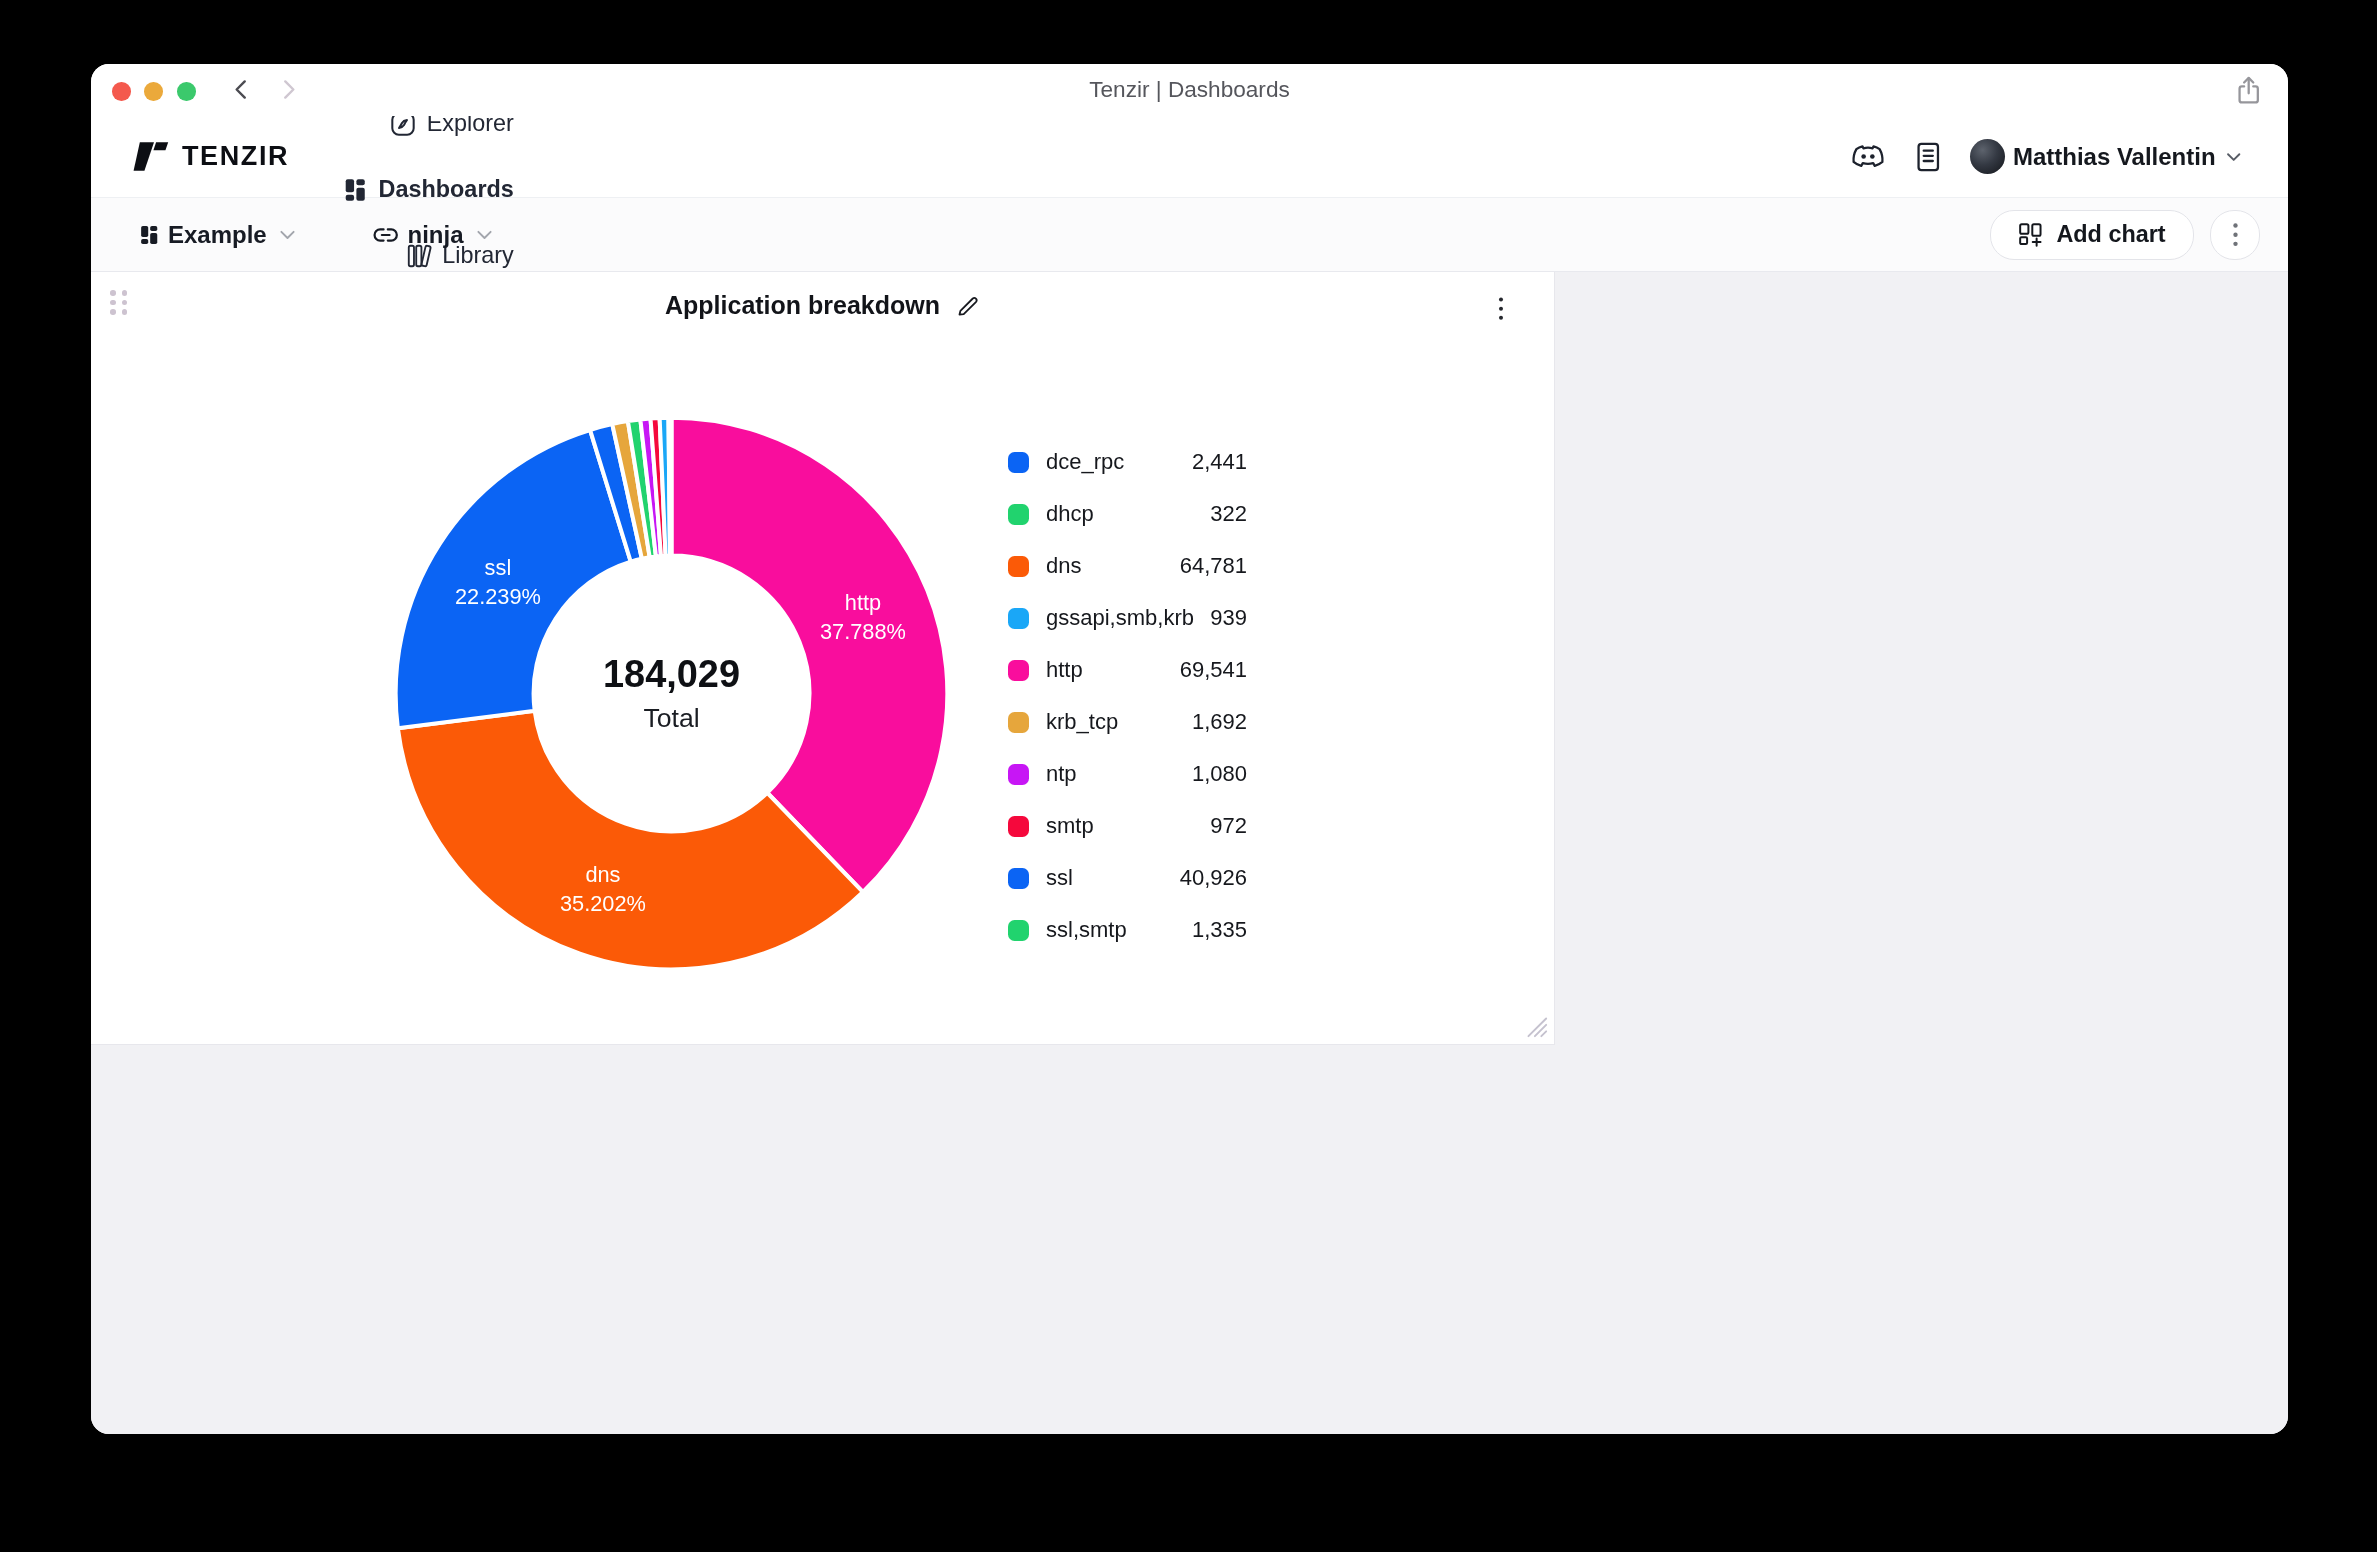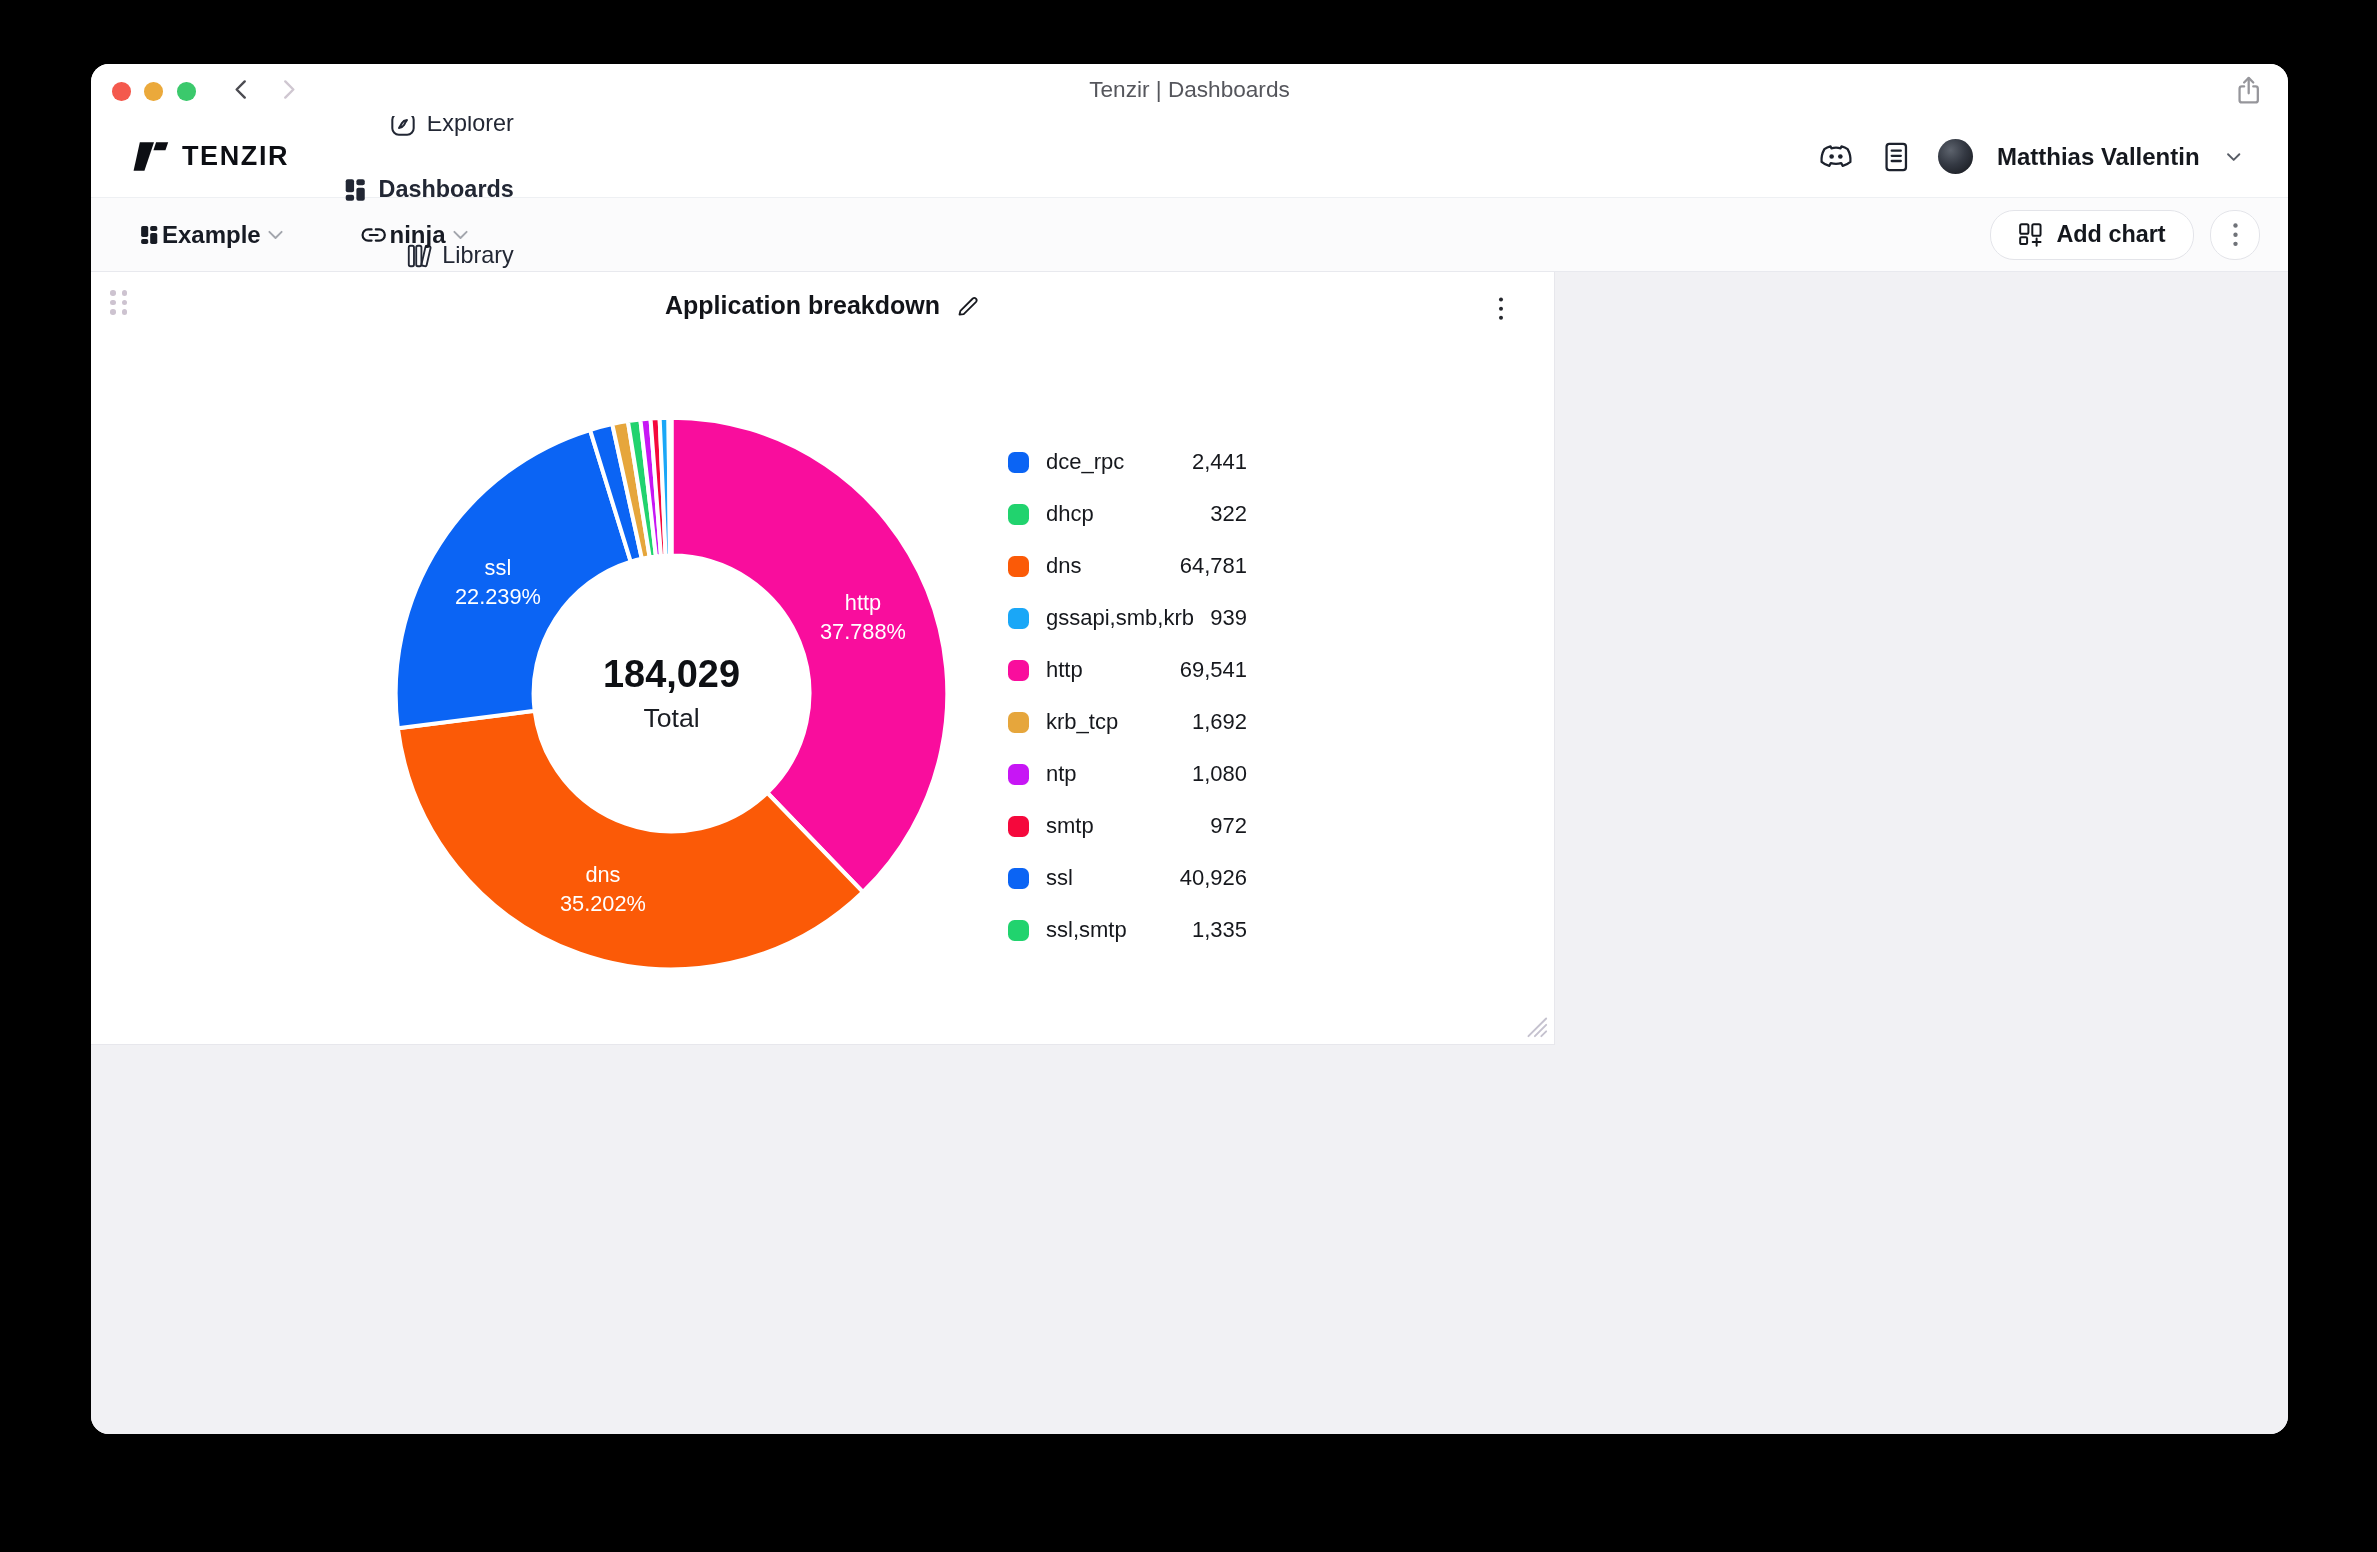--- a/index.html
+++ b/index.html
@@ -27,28 +27,28 @@
           border-bottom:1.6px solid #eef0f3;}
   .brand{display:flex;align-items:center;gap:13px;margin-right:53px;color:#0c0e13;}
   .brand-word{font-size:27px;font-weight:800;letter-spacing:1.6px;}
   .nav-items{display:flex;align-items:flex-end;gap:39px;flex-direction:column;}
   .nav-item{display:flex;align-items:center;gap:10.5px;color:#222734;font-size:23.4px;font-weight:500;cursor:pointer;}
   .nav-item.active{font-weight:700;}
   .nav-item svg{flex:0 0 auto;}
   .nav-right{margin-left:auto;display:flex;align-items:center;gap:29px;color:#1d222d;}
   .avatar{width:35px;height:35px;border-radius:50%;
           background:radial-gradient(circle at 36% 32%,#5d636d 0%,#343943 45%,#15171c 95%);}
-  .user-wrap{display:flex;align-items:center;gap:24px;cursor:pointer;}
+  .user-wrap{display:flex;align-items:center;gap:8px;cursor:pointer;}
   .user-name{font-size:24px;font-weight:600;color:#15181e;}
   .chev-sm{color:#585d66;}
 
   
   .toolbar{height:74px;display:flex;align-items:center;background:#fbfbfc;border-bottom:1.6px solid #e8e9ee;
            padding:0 28px 0 47px;}
-  .tb-group{display:flex;align-items:center;gap:2px;cursor:pointer;color:#171b24;}
+  .tb-group{display:flex;align-items:center;gap:8px;cursor:pointer;color:#171b24;}
   .tb-label{font-size:24px;font-weight:700;}
   .tb-chev{color:#a3a6ad;margin-left:2.4px;}
   .tb-gap{width:74px;}
   .tb-right{margin-left:auto;display:flex;align-items:center;gap:16px;}
   .btn{display:flex;align-items:center;justify-content:center;gap:12px;height:50px;background:#fff;
        border:1.6px solid #e3e4e9;border-radius:24px;cursor:pointer;color:#14171d;}
   .btn-add{padding:0 27.4px;font-size:23.4px;font-weight:600;}
   .btn-kebab{width:50px;color:#6f7278;}
 
   

